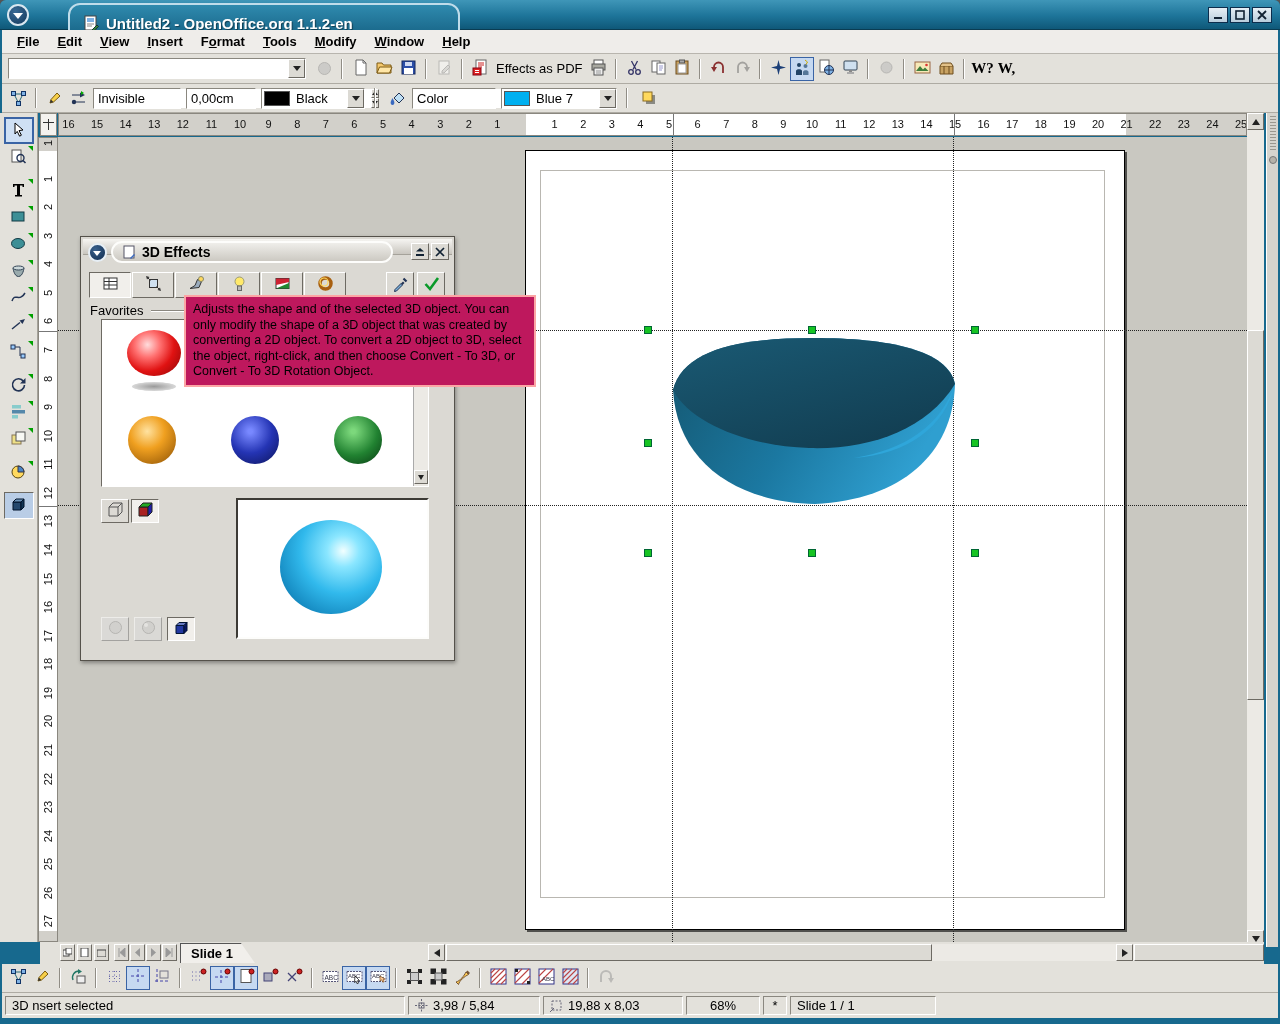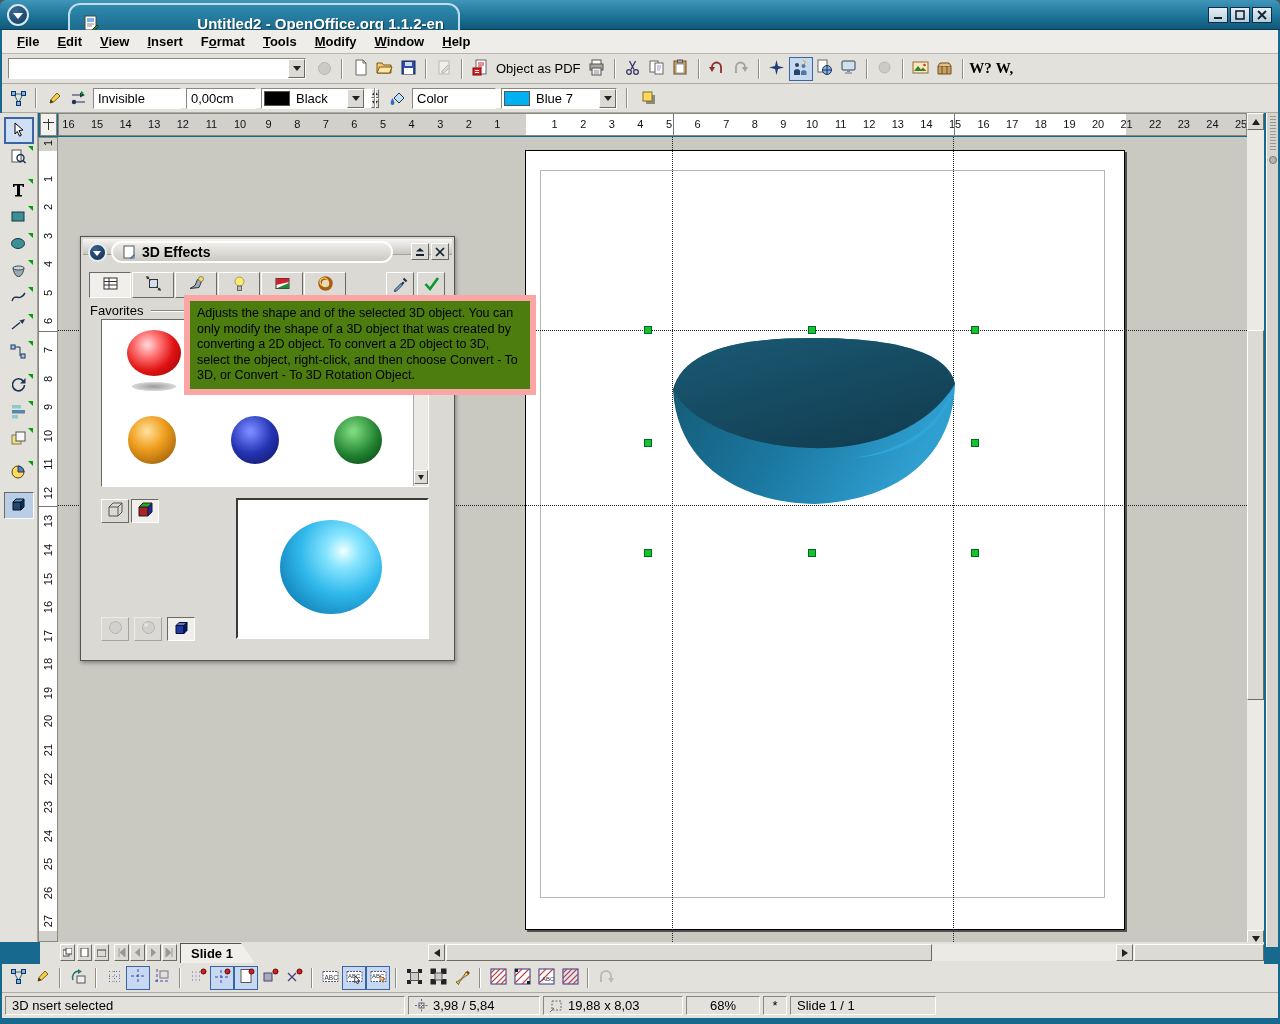--- a/index.html
+++ b/index.html
@@ -9,21 +9,21 @@
        overflow:hidden;border-radius:6px 6px 0 0;}
   
   #titlebar{position:absolute;left:0;top:0;width:1280px;height:30px;
     background:linear-gradient(#3f96b8,#1d7499 55%,#0f5878);border-bottom:1px solid #0a3c52;}
   #tb-menu-btn{position:absolute;left:7px;top:4px;width:22px;height:22px;border-radius:50%;
     background:radial-gradient(circle at 35% 30%,#3a6a94,#12395c);border:2px solid #d9e7f0;}
   #tb-menu-btn .tri{position:absolute;left:4px;top:7px;width:0;height:0;
     border-left:5px solid transparent;border-right:5px solid transparent;border-top:6px solid #fff;}
   #title-pill{position:absolute;left:68px;top:3px;width:392px;height:40px;border-radius:12px;
     border:2px solid #bfdcea;background:linear-gradient(#2f8aae,#135e80);
-    display:flex;align-items:center;gap:7px;padding:0 14px;justify-content:space-between;}
+    display:flex;align-items:center;gap:7px;padding:0 14px;}
   #title-pill .txt{color:#fff;font-weight:bold;font-size:15px;white-space:nowrap;
     text-shadow:1px 1px 1px rgba(0,0,0,.45);}
   .winbtn{position:absolute;top:7px;width:20px;height:16px;background:linear-gradient(#e7eff5,#b8cddc);
     border:1px solid #0c2d4c;display:flex;align-items:center;justify-content:center;}
   .winbtn svg{display:block;}
   
   #menubar{position:absolute;left:2px;top:30px;width:1276px;height:24px;background:#efedea;
     border-bottom:1px solid #b8b5ae;display:flex;align-items:center;padding-left:6px;}
   .menu-item{padding:3px 9px;font-weight:bold;}
   .menu-item u{text-decoration:underline;}
@@ -135,21 +135,21 @@
     border:1px solid;border-color:#6d6a63 #fff #fff #6d6a63;}
   #fx-list .vsb{position:absolute;right:0;top:0;bottom:0;width:15px;background:#eceae5;border-left:1px solid #aaa;}
   .sphere{position:absolute;border-radius:50%;}
   #fx-preview{position:absolute;left:155px;top:261px;width:193px;height:141px;background:#fff;
     border:2px solid;border-color:#3c3a35 #fdfdfb #fdfdfb #3c3a35;}
   .fxsmall{position:absolute;width:28px;height:24px;background:#dcdad4;border:1px solid;
     border-color:#fff #6d6a63 #6d6a63 #fff;display:flex;align-items:center;justify-content:center;}
   .fxsmall.press{border-color:#6d6a63 #fff #fff #6d6a63;background:#f1efeb;}
   .fxsmall.dis{filter:grayscale(1) opacity(.5);}
   
-  #fx-tip{position:absolute;left:184px;top:295px;width:352px;background:#4d7c0f;border:6px solid #fca5a5;
+  #fx-tip{position:absolute;left:184px;top:295px;width:352px;background:#be185d;border:2px solid #fca5a5;
     padding:5px 7px;font-size:12.5px;line-height:15.5px;z-index:60;}
   #btm-border{position:absolute;left:0;top:1018px;width:1280px;height:6px;background:#17698e;}
 </style>
 </head>
 <body>
 
 <div id="scr">
 
   <div id="titlebar">
     <div id="tb-menu-btn">
@@ -235,21 +235,21 @@
         </span>
         <span class="tsep"></span>
         <span class="tbtn">
           <span><svg viewBox="0 0 17 17" width="17" height="17">
               <rect x="4" y="1" width="10" height="14" fill="#fff" stroke="#666"></rect>
               <path d="M6 4h6M6 6h6M6 8h4" stroke="#c22"></path>
               <rect x="1" y="9" width="8" height="7" fill="#d22" stroke="#801"></rect>
               <path d="M3 11.5h4M3 13.5h4" stroke="#fff"></path>
             </svg></span>
         </span>
-        <span class="tlabel">Object as PDF</span>
+        <span class="tlabel">Effects as PDF</span>
         <span class="tbtn">
           <span><svg viewBox="0 0 17 17" width="17" height="17">
               <rect x="4" y="1" width="9" height="5" fill="#fff" stroke="#555"></rect>
               <rect x="2" y="5" width="13" height="6" fill="#a8a8a0" stroke="#555"></rect>
               <rect x="4" y="9" width="9" height="7" fill="#eee" stroke="#555"></rect>
               <path d="M6 12h5M6 14h5" stroke="#999"></path>
             </svg></span>
         </span>
         <span class="tsep"></span>
         <span class="tbtn">

